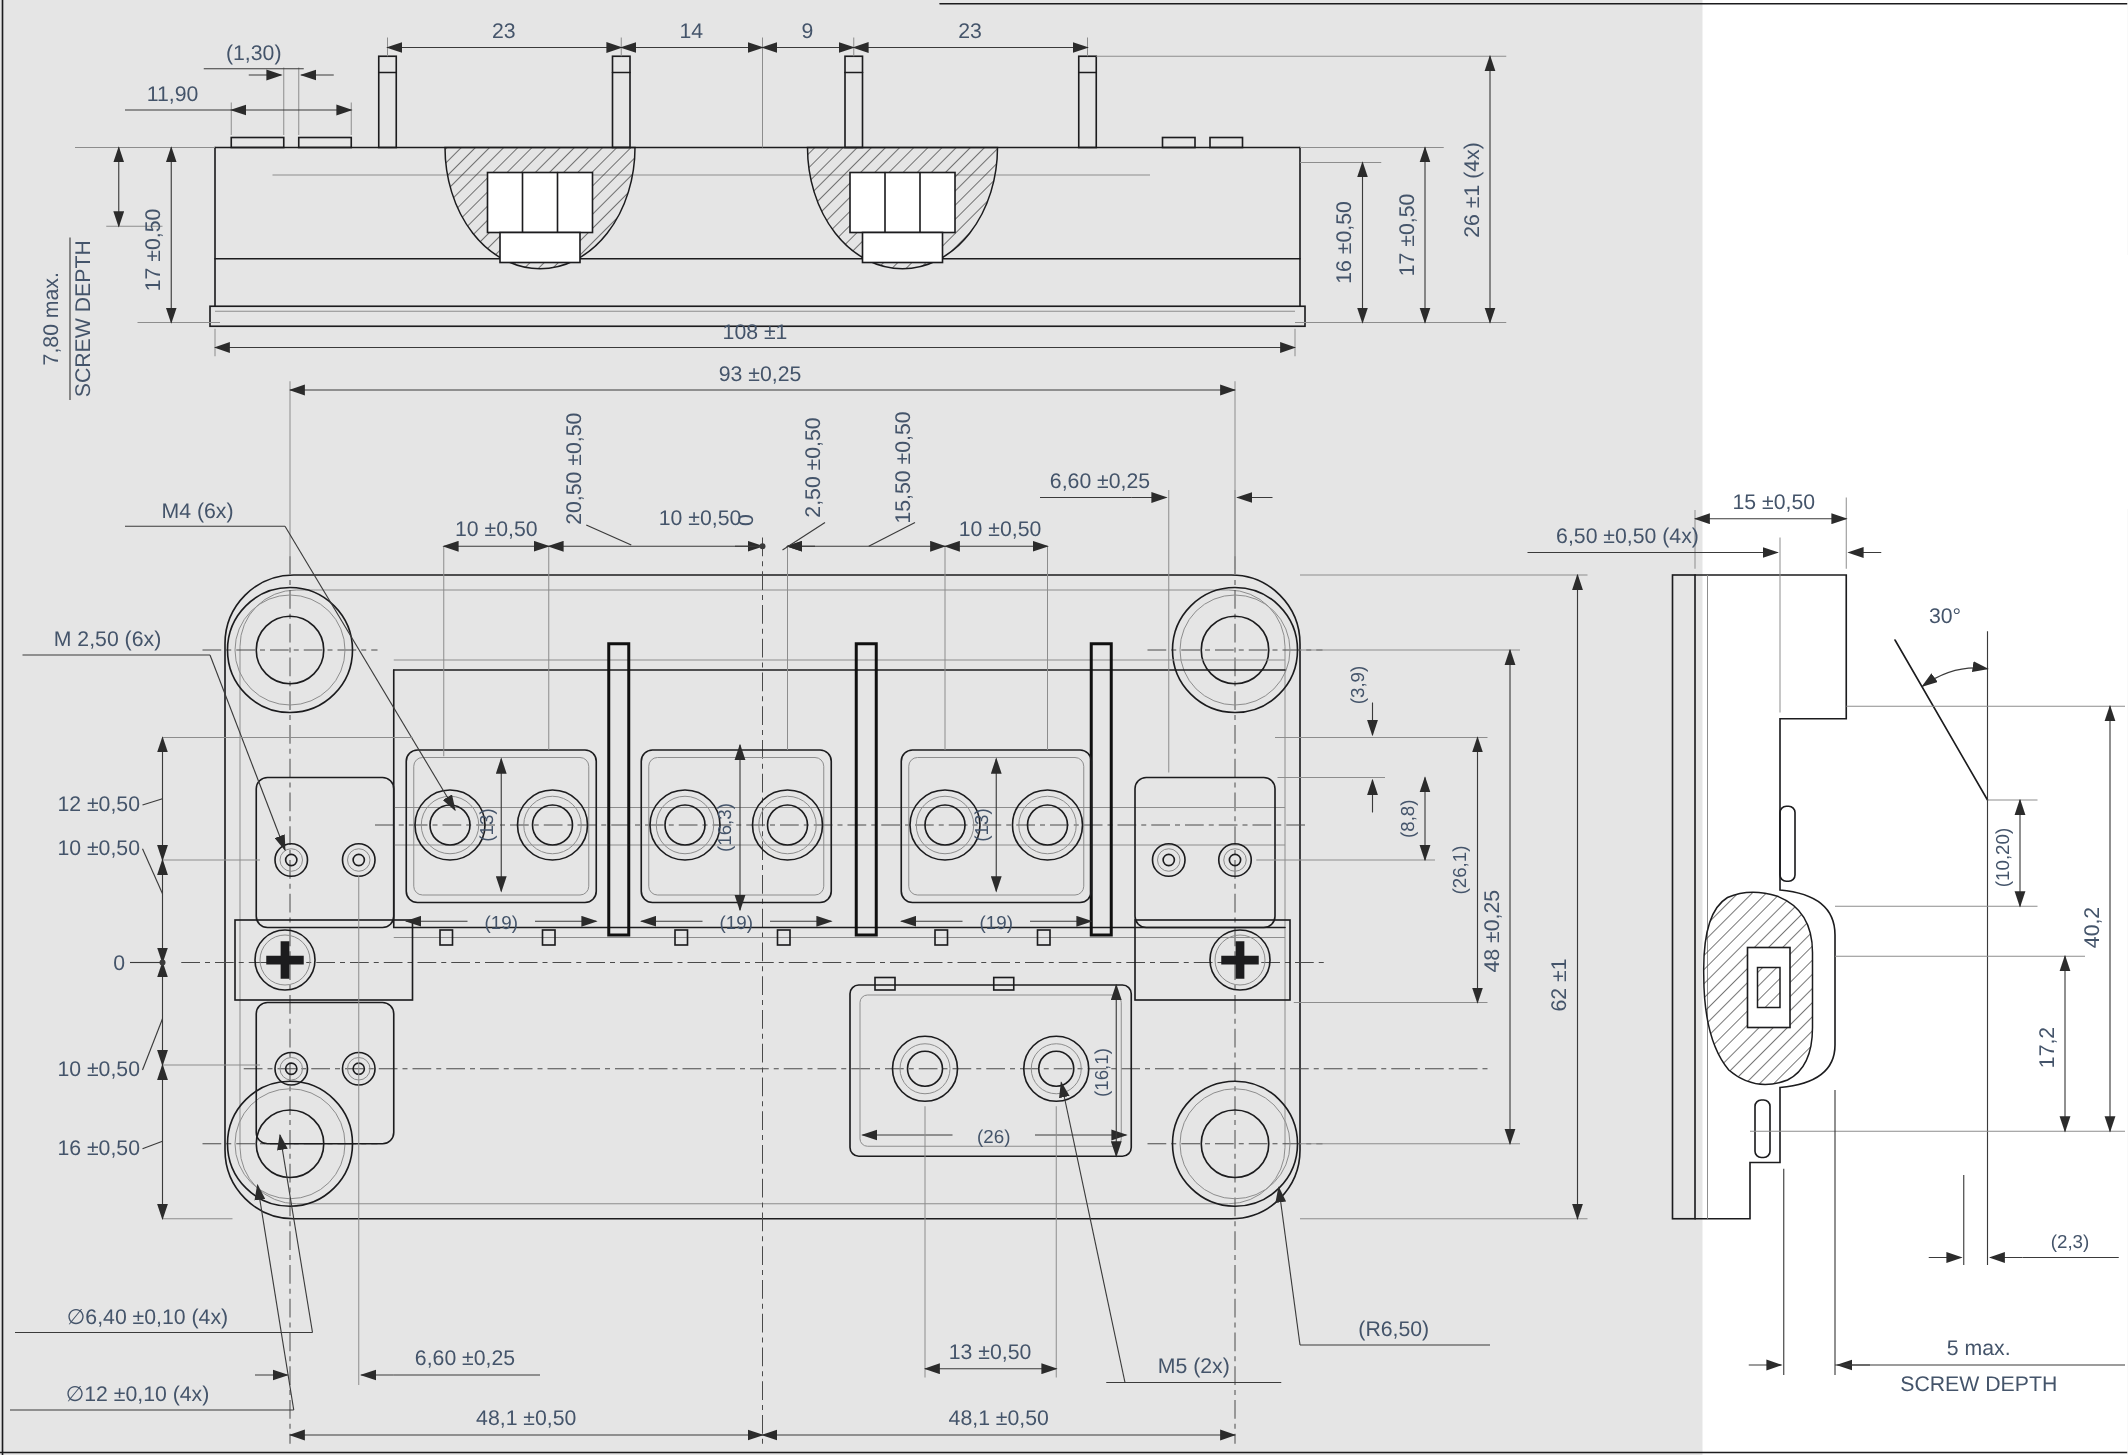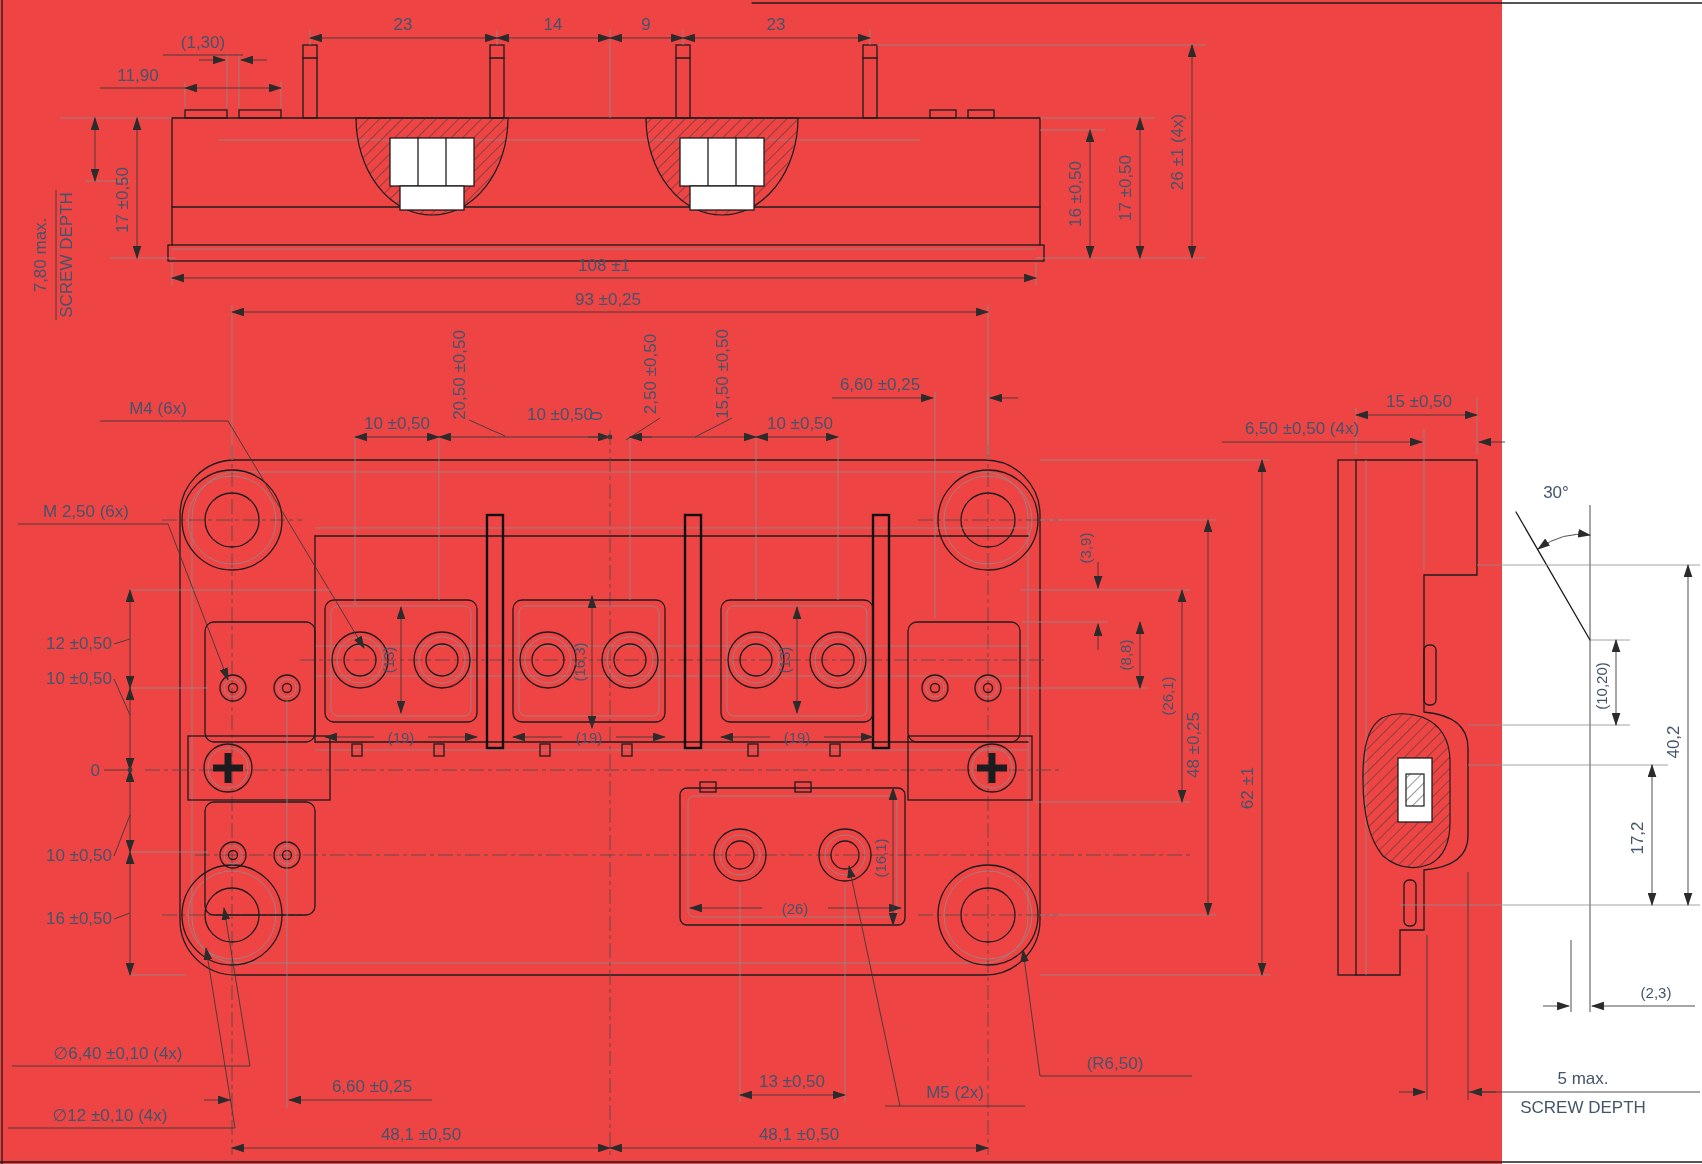--- a/index.html
+++ b/index.html
@@ -1,16 +1,16 @@
 <!DOCTYPE html>
 <html><head>
 <meta charset="utf-8">
 <style>
   html,body{margin:0;padding:0;background:#fff}
-  .stage{width:1502px;height:1164px;position:relative;background:#ef4444}
+  .stage{width:1362px;height:1164px;position:relative;background:#e5e5e5}
   svg{display:block}
   svg text{font-family:"Liberation Sans","DejaVu Sans",sans-serif;fill:#44546A;font-size:17px}
   svg text.s{font-size:15px}
   svg text.mid{text-anchor:middle}
   svg text.end{text-anchor:end}
   .o{stroke:#1c1c1e;stroke-width:1.3;fill:none;stroke-linecap:round}
   .ot{stroke:#101010;stroke-width:2.4;fill:none}
   .t{stroke:#8d8d8d;stroke-width:0.8;fill:none}
   .d{stroke:#3a3a3a;stroke-width:0.9;fill:none}
   .c{stroke:#4a4a4a;stroke-width:0.8;fill:none;stroke-dasharray:15 4 4 4}

